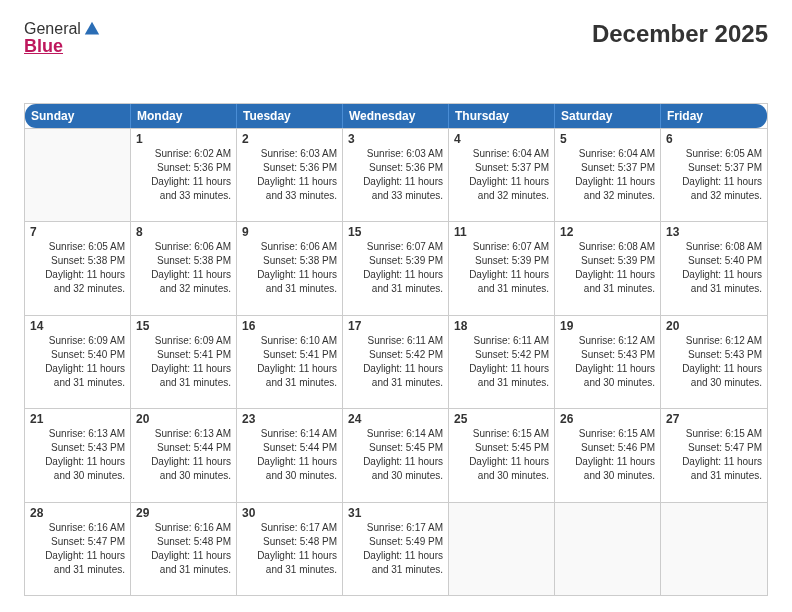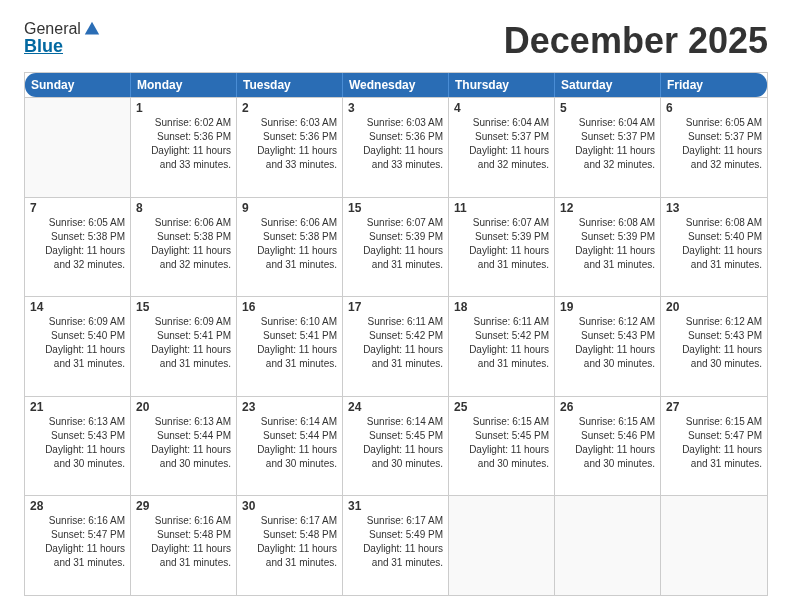--- a/index.html
+++ b/index.html
@@ -9,43 +9,44 @@
       width: 792px;
       height: 612px;
       overflow: hidden;
     }
     .page {
       width: 792px;
       height: 612px;
       padding: 20px 24px 16px 24px;
       display: flex;
       flex-direction: column;
+      gap: 36px;
     }
     .header {
       display: flex;
       justify-content: space-between;
       align-items: flex-start;
       margin-bottom: 10px;
     }
     .logo {
       display: flex;
       align-items: center;
     }
     .logo-general { color: #333; }
-    .logo-blue { color: #0369a1; text-decoration: underline; }
+    .logo-blue { color: #be185d; text-decoration: underline; }
     .logo-icon {
       width: 18px;
       height: 18px;
       margin-left: 2px;
     }
     .title-block {
       text-align: right;
     }
     .month-title {
-      font-size: 36px;
+      font-size: 24px;
       font-weight: bold;
       color: #333;
     }
     .location-title {
       font-size: 15px;
       color: #333;
     }
     .calendar {
       flex: 1;
       display: flex;

